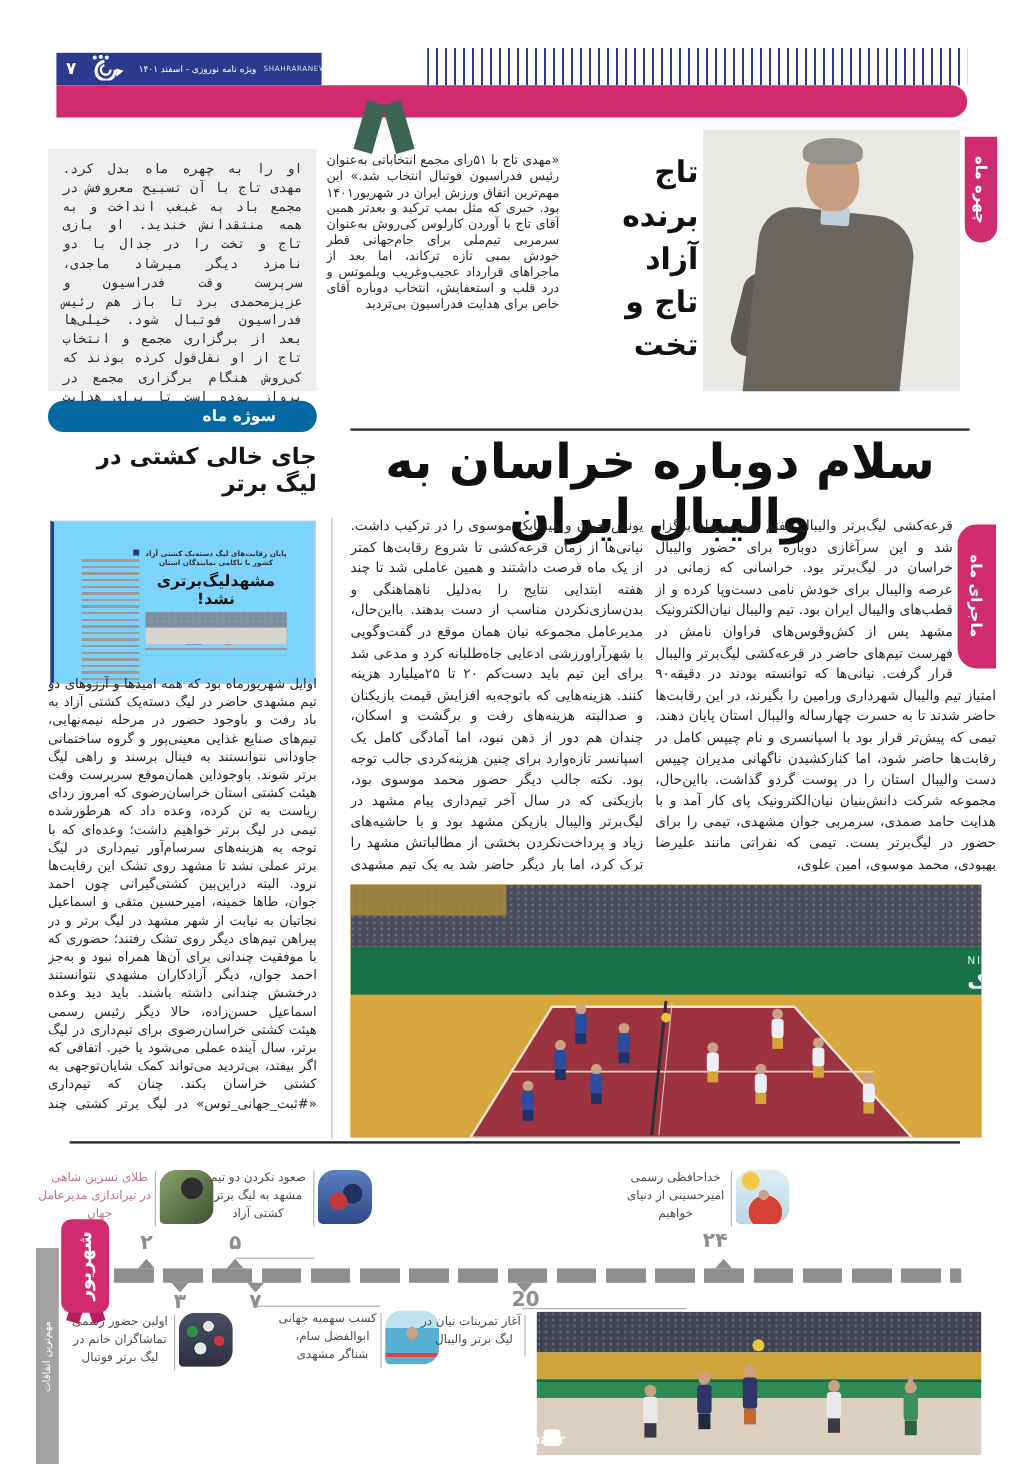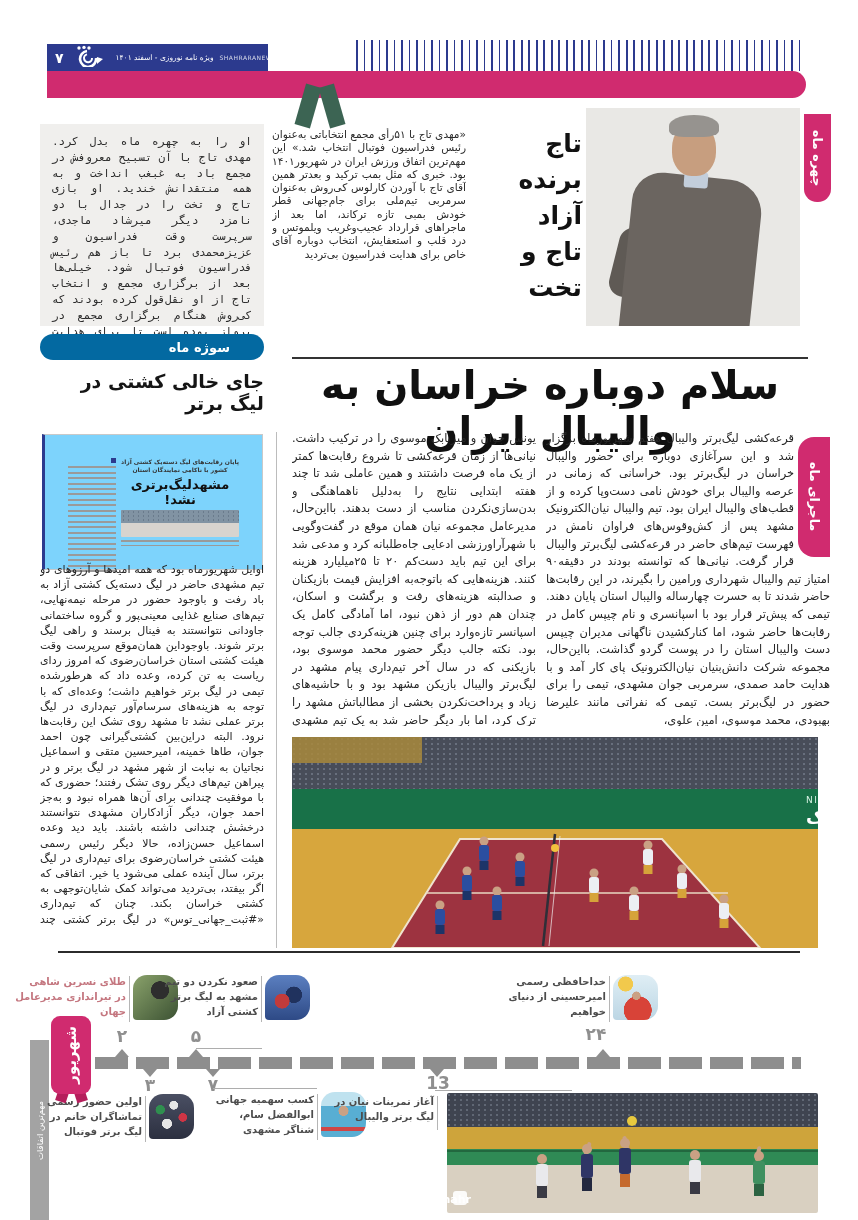--- a/index.html
+++ b/index.html
@@ -85,21 +85,21 @@
             align-items:center;justify-content:center;z-index:3;}
   .tl-month span{writing-mode:vertical-rl;transform:rotate(180deg);color:#fff;font-size:15px;font-weight:900;white-space:nowrap;}
   .tl-foot{width:11px;height:14px;background:#b51f5c;top:1088px;z-index:2;}
   .tl-bar{left:95px;top:1057px;width:706px;height:12px;
           background:repeating-linear-gradient(90deg,#8e8e8e 0 33px,#ffffff 33px 41px);}
   .tri-up{width:0;height:0;border-left:7px solid transparent;border-right:7px solid transparent;
           border-bottom:8px solid #8e8e8e;top:1049px;}
   .tri-down{width:0;height:0;border-left:7px solid transparent;border-right:7px solid transparent;
           border-top:8px solid #8e8e8e;top:1069px;}
   .tl-num{font-size:17px;font-weight:900;color:#8f8f8f;text-align:center;width:36px;}
-  .ev-text{font-size:10px;line-height:15px;font-weight:bold;color:#4d4d4d;text-align:right;direction:rtl;}
+  .ev-text{font-size:10px;line-height:15px;font-weight:normal;color:#4d4d4d;text-align:center;direction:rtl;}
   .ev-text div{white-space:nowrap;}
   .ev-text.rose{color:#c4767f;}
   .ev-vrule{width:1px;height:46px;background:#b5b5b5;}
   .ph{width:45px;height:45px;border-radius:14px 14px 14px 4px;}
   .ph.e2{background:radial-gradient(circle at 60% 34%,#2e2e2e 0 22%,transparent 23%),
                     linear-gradient(135deg,#8aa26b,#3c5233);}
   .ph.e5{background:radial-gradient(circle at 38% 58%,#c23b3b 0 19%,transparent 20%),
                     radial-gradient(circle at 64% 44%,#20325e 0 21%,transparent 22%),
                     linear-gradient(180deg,#5b7fc0,#2e4a86);}
   .ph.e24{background:radial-gradient(circle at 28% 20%,#f2c94c 0 15%,transparent 16%),
@@ -295,21 +295,21 @@
   <div class="abs tri-up" style="left:596px;"></div>
   <div class="abs tri-down" style="left:143px;"></div>
   <div class="abs tri-down" style="left:206px;"></div>
   <div class="abs tri-down" style="left:430px;"></div>
 
   <div class="abs tl-num" style="left:104px;top:1026px;">۲</div>
   <div class="abs tl-num" style="left:178px;top:1026px;">۵</div>
   <div class="abs tl-num" style="left:578px;top:1024px;">۲۴</div>
   <div class="abs tl-num" style="left:132px;top:1075px;">۳</div>
   <div class="abs tl-num" style="left:195px;top:1075px;">۷</div>
-  <div class="abs tl-num" style="left:420px;top:1073px;">13</div>
+  <div class="abs tl-num" style="left:420px;top:1073px;">20</div>
 
   <div class="abs conn" style="left:196px;top:1048px;width:66px;"></div>
   <div class="abs conn" style="left:213px;top:1088px;width:104px;"></div>
   <div class="abs conn" style="left:435px;top:1090px;width:137px;"></div>
 
   <div class="abs ev-text rose" style="left:40px;top:974px;width:86px;">
     <div>طلای نسرین شاهی</div>
     <div>در تیراندازی مدیرعامل</div>
     <div>جهان</div>
   </div>

